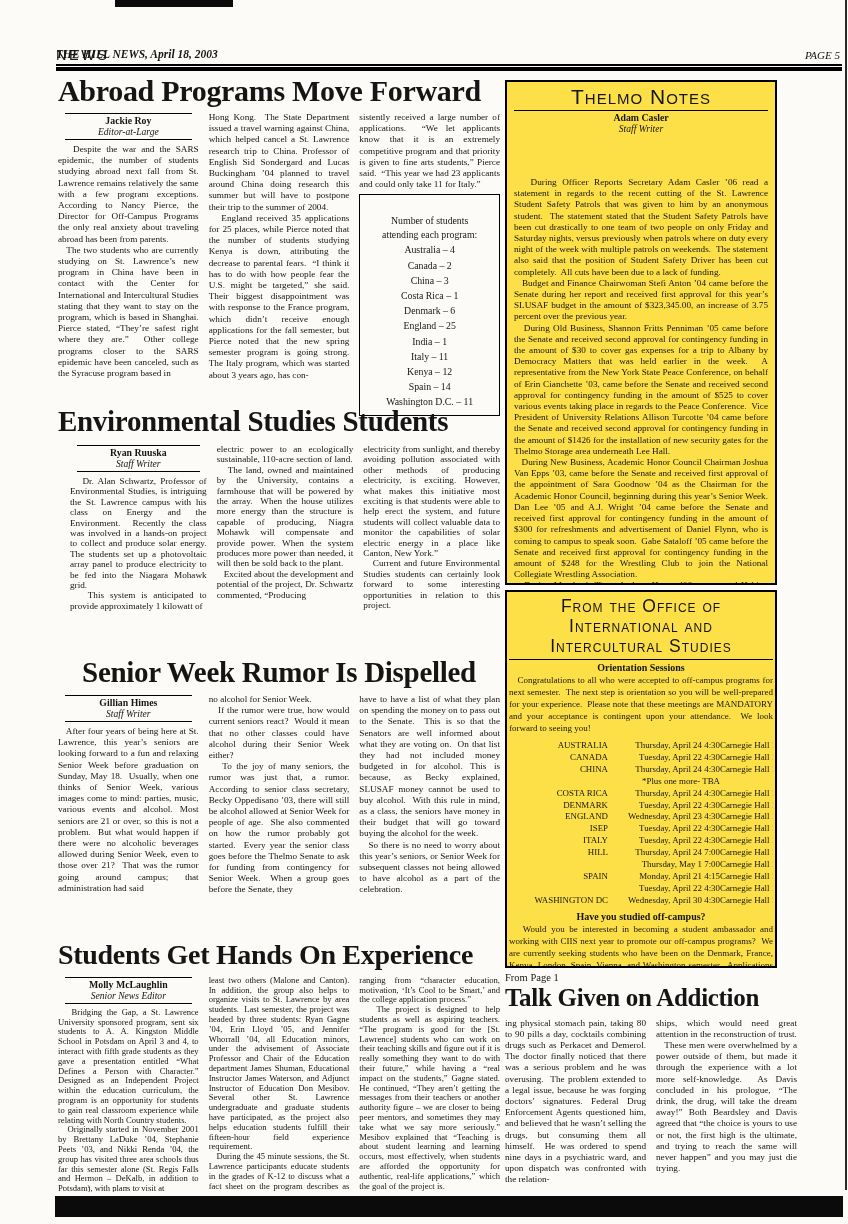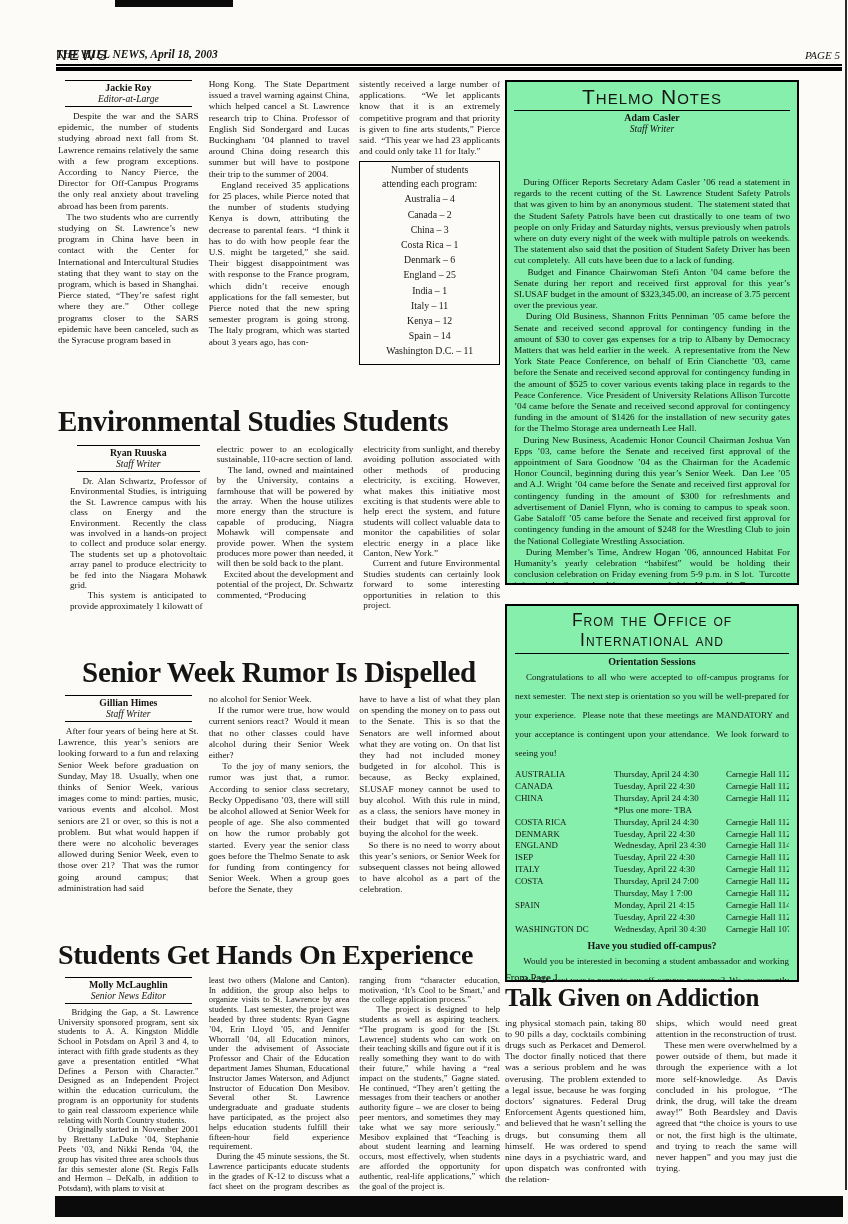--- a/index.html
+++ b/index.html
@@ -28,46 +28,46 @@
   .byline .role { font-style:italic; font-size:9.6px; display:block; }
   .cols { display:flex; gap:10px; overflow:hidden; align-items:flex-start; }
   .col { flex:1 1 0; min-width:0; }
   .col-text { font-size:9.2px; line-height:11.2px; text-align:justify; white-space:pre-wrap; }
   .col-text.tight { line-height:10.4px; }
   .col-text.compact { font-size:8.6px; line-height:9.8px; }
   
   #abroad { position:absolute; left:58px; top:74px; width:442px; }
   #abroad .headline { font-size:30px; }
   #abroad .cols { height:306px; margin-top:5px; }
-  .numbox { border:1.6px solid #000; margin-top:4px; padding:1px 4px 5px; text-align:center; }
+  .numbox { border:1.6px solid #000; margin-top:4px; padding:19px 4px 5px; text-align:center; }
   .numbox .nb-title { font-size:9.8px; line-height:14px; white-space:pre-line; }
   .numbox .nb-rows  { font-size:9.8px; line-height:15.2px; white-space:pre-line; }
   #environment { position:absolute; left:58px; top:406px; width:442px; }
   #environment .headline { font-size:29px; }
   #environment .cols { height:170px; margin-top:6px;margin-left:12px; }
   #senior { position:absolute; left:58px; top:657px; width:442px; }
   #senior .headline { font-size:29px;text-align:center; }
   #senior .cols { height:243px; margin-top:5px; }
   #hands { position:absolute; left:58px; top:940px; width:442px; }
   #hands .headline { font-size:28px; }
   #hands .cols { height:216px; margin-top:5px; }
   
-  .box { position:absolute; left:505px; width:294px; border:2px solid #000; background:#86efac; box-sizing:border-box; }
+  .box { position:absolute; left:505px; width:272px; border:2px solid #000; background:#fde047; box-sizing:border-box; }
   #thelmo { top:80px; height:505px; padding:3px 7px; overflow:hidden; }
   .smallcaps-title { font-family:"Liberation Sans",sans-serif; font-variant:small-caps; text-align:center; letter-spacing:1px; }
   #thelmo .smallcaps-title { font-size:21px; border-bottom:1.4px solid #000; padding-bottom:1px; }
   #thelmo .byline { border-top:none; border-bottom:none; margin:1px auto 2px; padding:0; }
   #thelmo .body { font-size:9.2px; line-height:11.2px; text-align:justify; white-space:pre-wrap;margin-top:43px; }
-  #office { top:604px; height:378px; padding:4px 8px; overflow:hidden; }
+  #office { top:590px; height:378px; padding:4px 2px; overflow:hidden; }
   #office .smallcaps-title { font-size:17.5px; line-height:20px; border-bottom:1.4px solid #000; padding-bottom:3px; }
   .office-sub { text-align:center; font-weight:bold; font-size:10px; margin:2px 0 1px; }
-  .office-text { font-size:9px; line-height:19px; text-align:justify; white-space:pre-wrap; }
+  .office-text { font-size:9px; line-height:12px; text-align:justify; white-space:pre-wrap; }
   .sched { margin:6px 0 4px; }
   .sched-row { display:grid; grid-template-columns:99px 112px auto; font-size:8.9px; line-height:11.9px; }
-  .sched-row span { white-space:nowrap; overflow:hidden; }
+  .sched-row span { white-space:nowrap; overflow:hidden;text-align:right; }
   
   #addiction { position:absolute; left:505px; top:972px; width:292px; }
   .from-page { font-size:10.5px; margin-bottom:1px; }
   #addiction .headline { font-size:25px; }
   #addiction .cols { height:176px; margin-top:6px; }
 </style>
 </head>
 <body>
 
 <div id="page">
@@ -79,20 +79,21 @@
 
   <div class="masthead-row">
     <span class="masthead">THE HILL NEWS, April 18, 2003</span>
     <span class="section-label">NEWS</span>
     <span class="page-number">PAGE 5</span>
   </div>
   <div class="rule-thin"></div>
   <div class="rule-thick"></div>
 
   <div id="abroad">
+    <div class="headline">Abroad Programs Move Forward</div>
     <div class="cols">
       <div class="col">
         <div class="byline">
           <span class="name">Jackie Roy</span>
           <span class="role">Editor-at-Large</span>
         </div>
         <div class="col-text">   Despite the war and the SARS epidemic, the number of students studying abroad next fall from St. Lawrence remains relatively the same with a few program exceptions.  According to Nancy Pierce, the Director for Off-Campus Programs the only real anxiety about traveling abroad has been from parents.
    The two students who are currently studying on St. Lawrence’s new program in China have been in contact with the Center for International and Intercultural Studies stating that they want to stay on the program, which is based in Shanghai.  Pierce stated, “They’re safest right where they are.”  Other college programs closer to the SARS epidemic have been canceled, such as the Syracuse program based in</div>
       </div>
       <div class="col">
@@ -155,20 +156,21 @@
         <div class="col-text tight">electricity from sunlight, and thereby avoiding pollution associated with other methods of producing electricity, is exciting. However, what makes this initiative most exciting is that students were able to help erect the system, and future students will collect valuable data to monitor the capabilities of solar electric energy in a place like Canton, New York.”
    Current and future Environmental Studies students can certainly look forward to some interesting opportunities in relation to this project.</div>
       </div>
     </div>
   </div>
 
   <div id="office" class="box">
     <div class="smallcaps-title">
       <div>From the Office of</div>
       <div>International and</div>
+      <div>Intercultural Studies</div>
     </div>
     <div class="office-sub">Orientation Sessions</div>
     <div class="office-text">   Congratulations to all who were accepted to off-campus programs for next semester.  The next step is orientation so you will be well-prepared for your experience.  Please note that these meetings are MANDATORY and your acceptance is contingent upon your attendance.  We look forward to seeing you!</div>
     <div class="sched">
         <div class="sched-row">
           <span>AUSTRALIA</span>
           <span>Thursday, April 24 4:30</span>
           <span>Carnegie Hall 112</span>
         </div>
         <div class="sched-row">
@@ -205,21 +207,21 @@
           <span>ISEP</span>
           <span>Tuesday, April 22 4:30</span>
           <span>Carnegie Hall 112</span>
         </div>
         <div class="sched-row">
           <span>ITALY</span>
           <span>Tuesday, April 22 4:30</span>
           <span>Carnegie Hall 112</span>
         </div>
         <div class="sched-row">
-          <span>COSTA</span>
+          <span>HILL</span>
           <span>Thursday, April 24 7:00</span>
           <span>Carnegie Hall 112</span>
         </div>
         <div class="sched-row">
           <span></span>
           <span>Thursday, May 1 7:00</span>
           <span>Carnegie Hall 112</span>
         </div>
         <div class="sched-row">
           <span>SPAIN</span>

